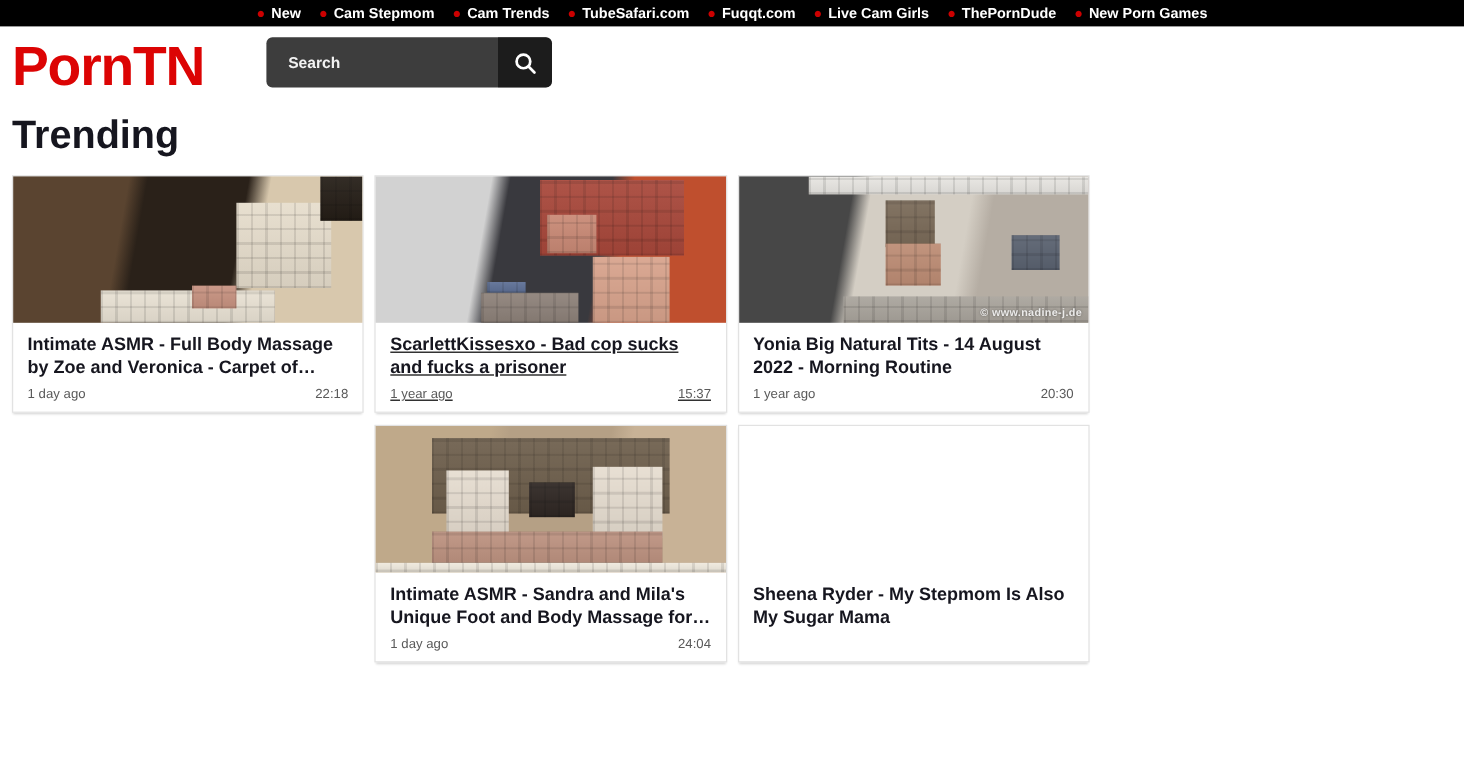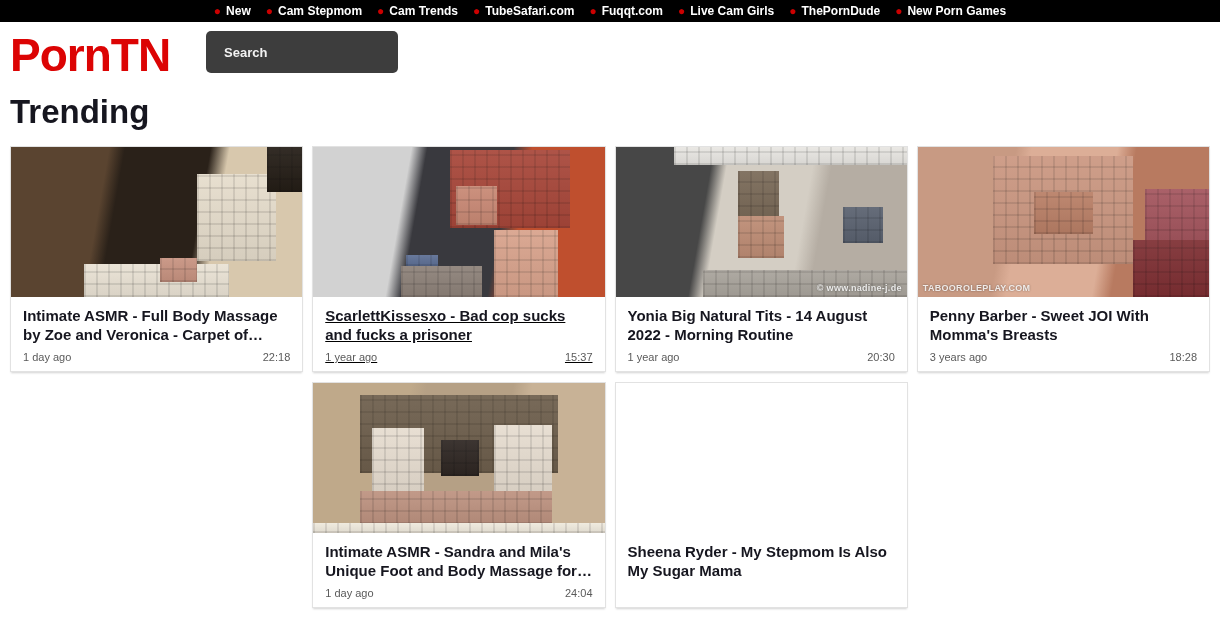--- a/index.html
+++ b/index.html
@@ -22,21 +22,21 @@
     display:inline-flex;align-items:center;gap:5px;line-height:22px;
   }
   .bullet{color:var(--accent);font-size:12px}
   
   .header{display:flex;padding:9px 10px 4px}
   .logo{
     color:var(--logo-red);font-size:46px;font-weight:bold;
     letter-spacing:-1px;text-decoration:none;line-height:1.05;
   }
   .searchbox{
-    margin-left:36px;display:flex;width:192px;height:42px;
+    margin-left:52px;display:flex;width:238px;height:42px;
     background:var(--search-bg);border-radius:5px;overflow:hidden;
   }
   .searchbox input{
     flex:1;background:transparent;border:none;outline:none;color:#fff;
     font-size:13px;font-weight:bold;padding:0 0 0 18px;
     font-family:"Liberation Sans",sans-serif;
   }
   .searchbox input::placeholder{color:#f2f2f2;opacity:1}
   .search-btn{
     width:56px;border:none;background:var(--search-btn-bg);cursor:pointer;
@@ -51,21 +51,21 @@
   
   .grid{
     display:grid;grid-template-columns:repeat(4,1fr);
     gap:10px 9px;padding:0 10px 14px;
   }
   .card{
     border:1px solid var(--card-border);background:#fff;
     box-shadow:0 2px 2px -1px rgba(0,0,0,.18);
     display:flex;flex-direction:column;cursor:pointer;
   }
-  .thumb{position:relative;height:150px;overflow:hidden;background:#888}
+  .thumb{position:relative;height:122px;overflow:hidden;background:#888}
   .censor{
     position:absolute;
     background-image:
       linear-gradient(rgba(255,255,255,.07),rgba(0,0,0,.07)),
       repeating-linear-gradient(0deg,rgba(0,0,0,.10) 0 2px,transparent 2px 12px),
       repeating-linear-gradient(90deg,rgba(0,0,0,.10) 0 2px,transparent 2px 12px);
   }
   .soft{filter:blur(0.5px)}
   .watermark{
     position:absolute;bottom:4px;font-size:9px;letter-spacing:.3px;
@@ -185,36 +185,20 @@
       </div>
     <div class="card-body">
       <a href="#" class="v-title">Yonia Big Natural Tits - 14 August 2022 - Morning Routine</a>
     </div>
     <div class="meta">
       <span class="age">1 year ago</span>
       <span class="duration">20:30</span>
     </div>
   </article>
 
-  <article class="card" style="grid-column-start: 4;">
-    <div class="thumb soft" style="background: linear-gradient(100deg, rgb(200, 154, 131) 0%, rgb(200, 154, 131) 31%, rgb(220, 174, 151) 36%, rgb(220, 174, 151) 63%, rgb(184, 122, 96) 69%);">
-        <div class="censor" style="left: 26%; top: 6%; width: 48%; height: 72%; background-color: rgb(203, 151, 129);"></div>
-        <div class="censor" style="left: 40%; top: 30%; width: 20%; height: 28%; background-color: rgb(185, 127, 102);"></div>
-        <div class="censor" style="left: 78%; top: 28%; width: 22%; height: 36%; background-color: rgb(164, 85, 94);"></div>
-        <div class="censor" style="left: 74%; top: 62%; width: 26%; height: 38%; background-color: rgb(126, 47, 51);"></div>
-        <span class="watermark side-left">TABOOROLEPLAY.COM</span>
-      </div>
-    <div class="card-body">
-      <a href="#" class="v-title">Penny Barber - Sweet JOI With Momma's Breasts</a>
-    </div>
-    <div class="meta">
-      <span class="age">3 years ago</span>
-      <span class="duration">18:28</span>
-    </div>
-  </article>
 
   <article class="card" style="grid-column-start: 2;">
     <div class="thumb soft" style="background: linear-gradient(100deg, rgb(191, 169, 138) 0%, rgb(191, 169, 138) 31%, rgb(181, 160, 133) 36%, rgb(181, 160, 133) 63%, rgb(200, 178, 150) 69%);">
         <div class="censor" style="left: 16%; top: 8%; width: 68%; height: 52%; background-color: rgb(110, 95, 76);"></div>
         <div class="censor" style="left: 20%; top: 30%; width: 18%; height: 46%; background-color: rgb(230, 221, 208);"></div>
         <div class="censor" style="left: 62%; top: 28%; width: 20%; height: 48%; background-color: rgb(230, 221, 208);"></div>
         <div class="censor" style="left: 44%; top: 38%; width: 13%; height: 24%; background-color: rgb(46, 38, 34);"></div>
         <div class="censor" style="left: 16%; top: 72%; width: 66%; height: 22%; background-color: rgb(189, 146, 128);"></div>
         <div class="censor" style="left: 0%; top: 93%; width: 100%; height: 7%; background-color: rgb(239, 233, 221);"></div>
       </div>

